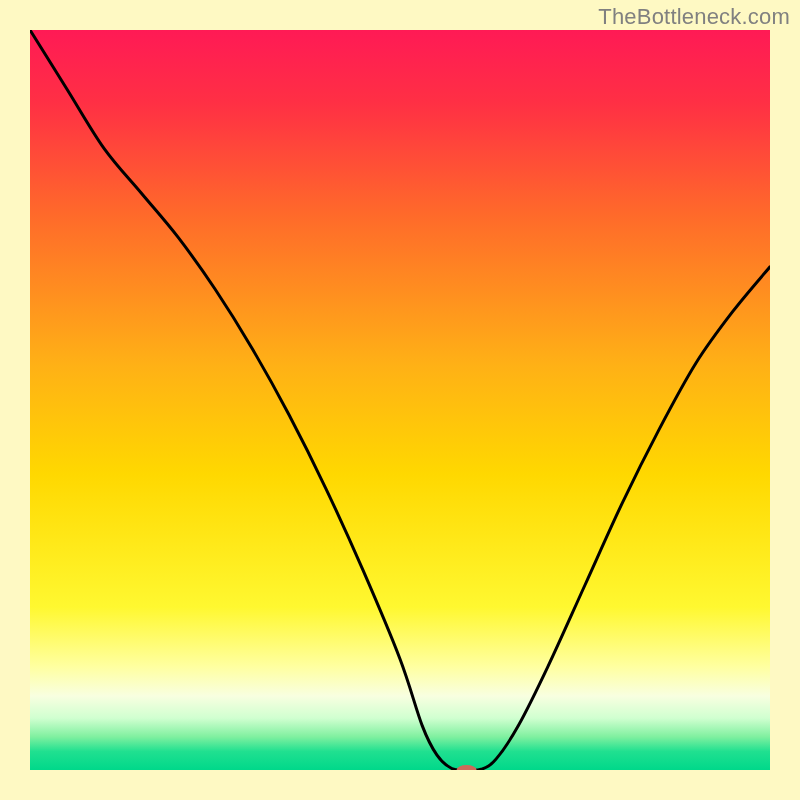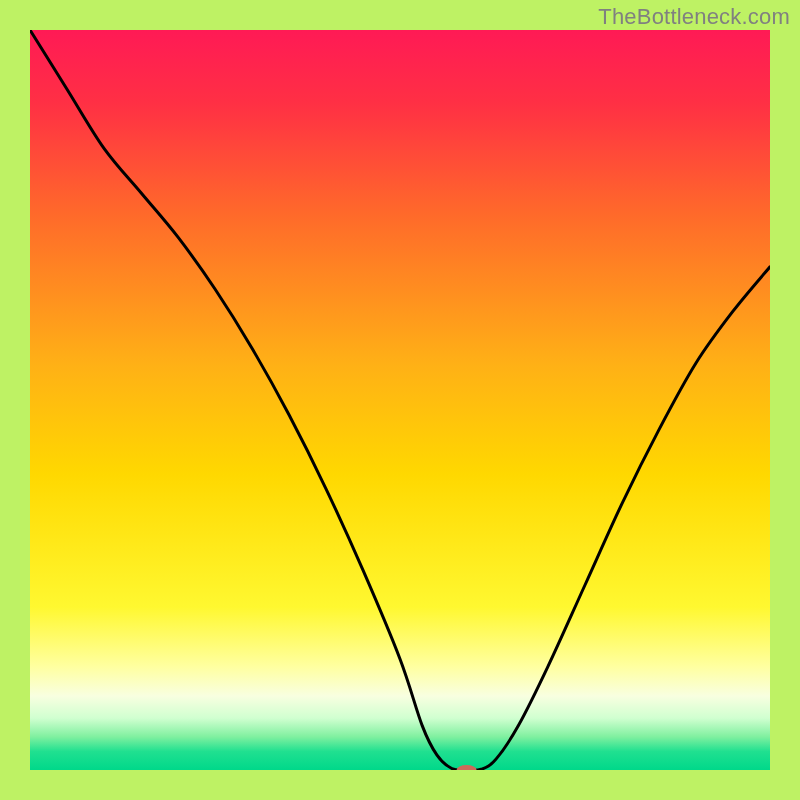--- a/index.html
+++ b/index.html
@@ -5,21 +5,21 @@
   body {
     margin: 0;
     padding: 0;
     background: #fff;
     font-family: Arial, Helvetica, sans-serif;
   }
   .chart-container {
     position: relative;
     width: 800px;
     height: 800px;
-    background: #bef264;
+    background: #fef9c3;
   }
   .watermark {
     position: absolute;
     top: 4px;
     right: 10px;
     color: #808080;
     font-size: 22px;
     font-weight: 500;
     letter-spacing: 0.2px;
     z-index: 10;

